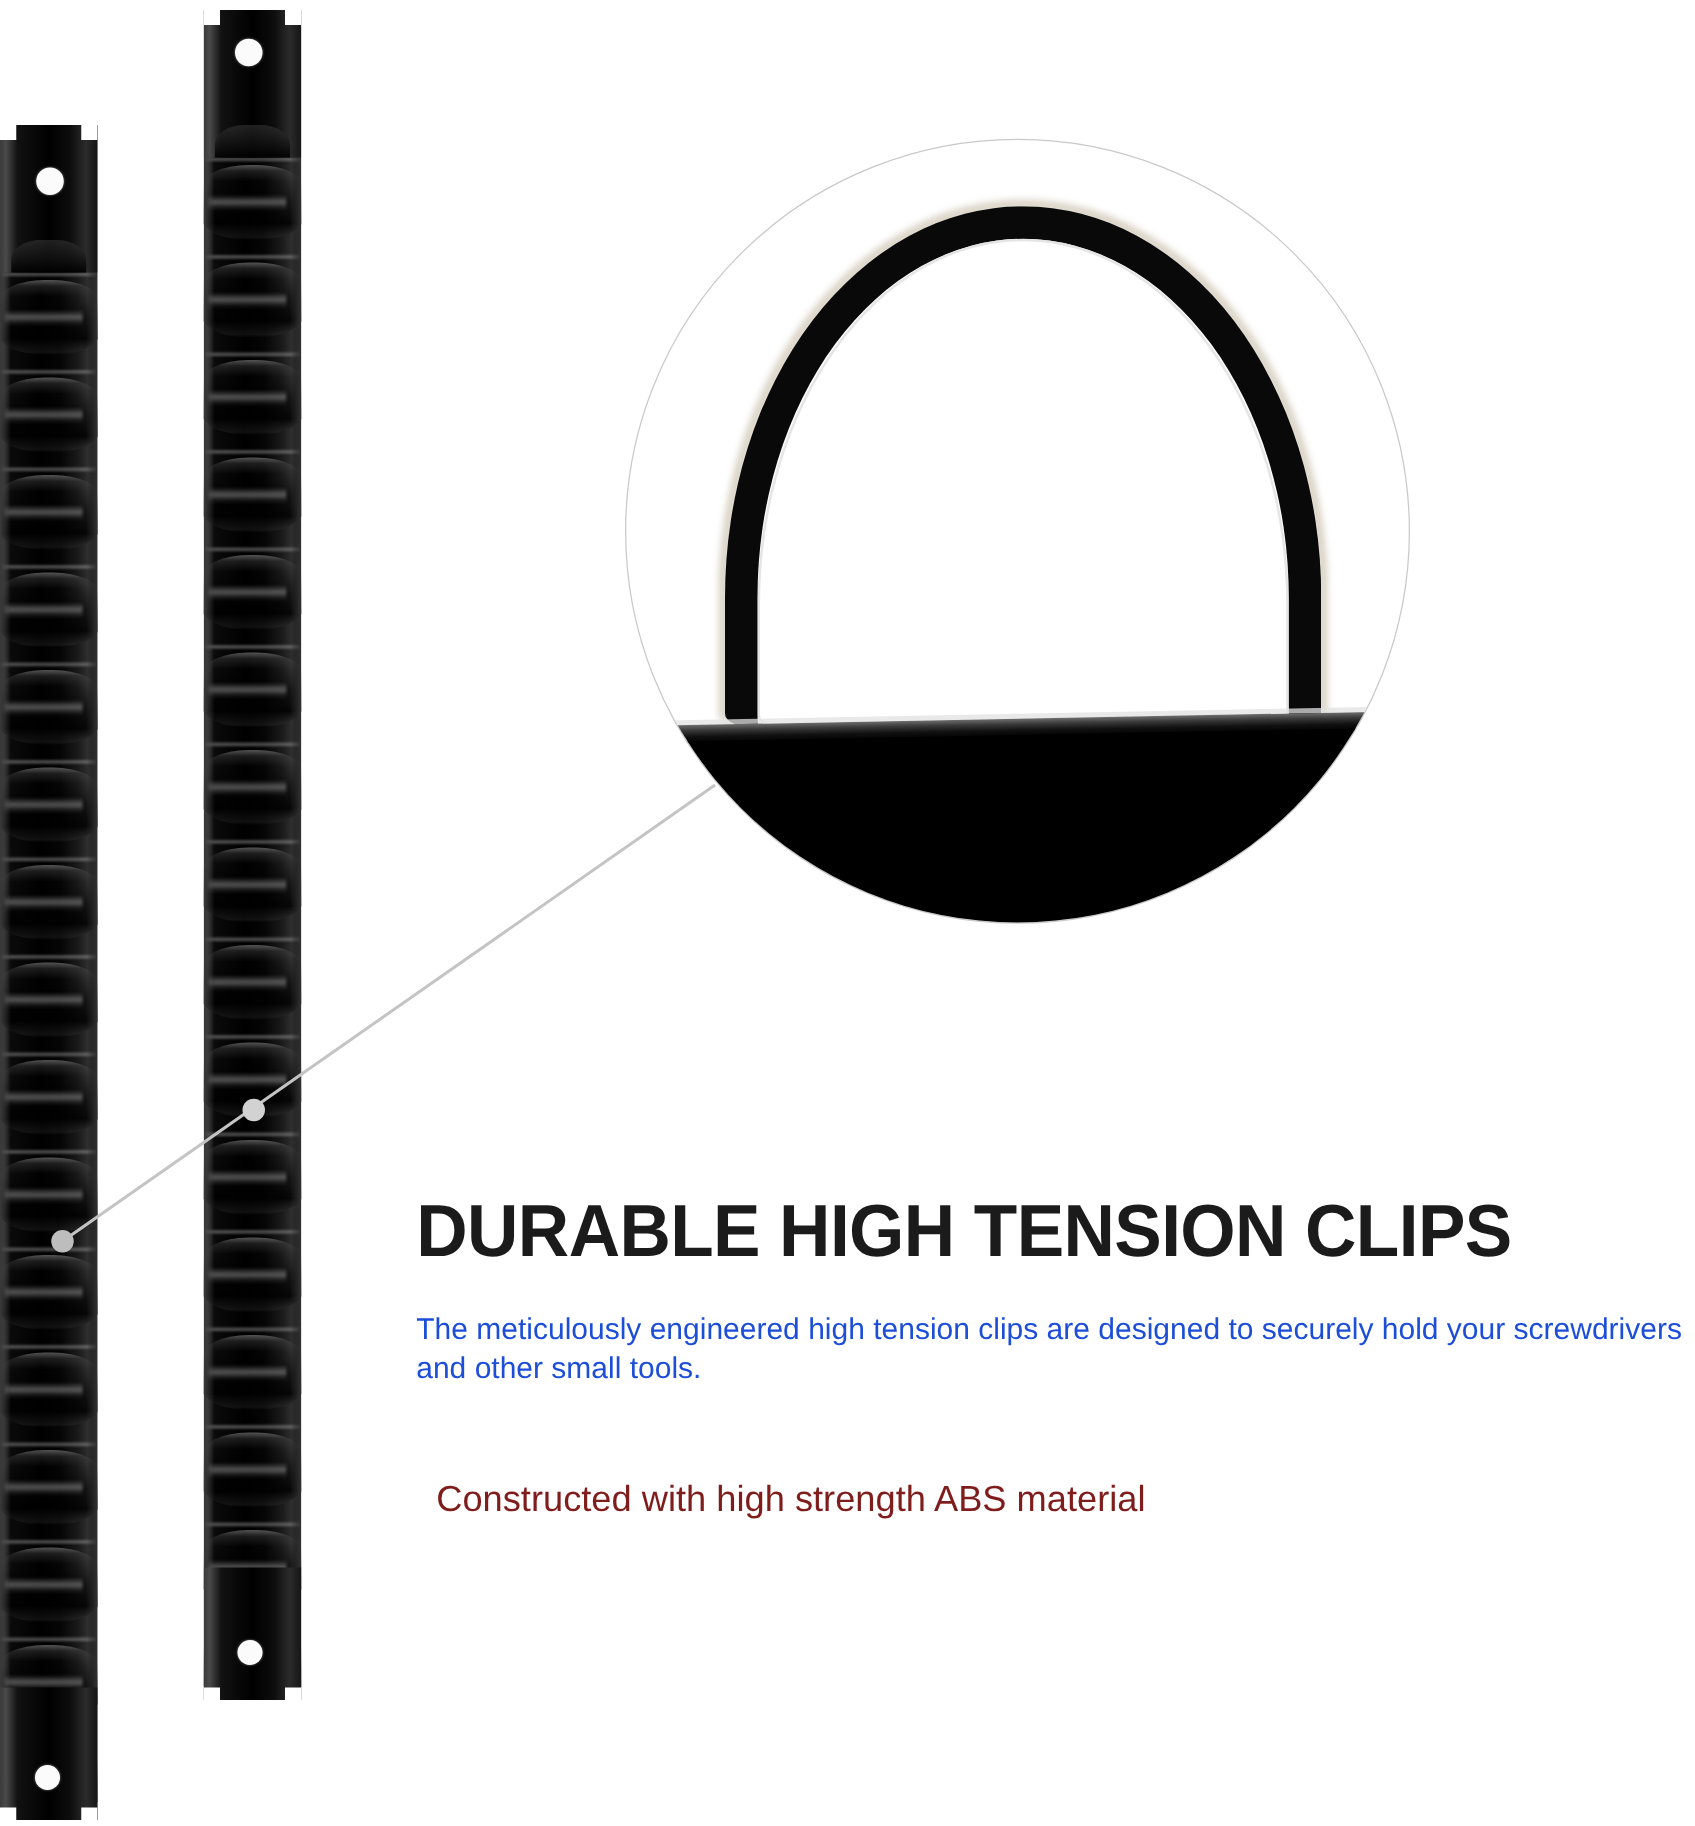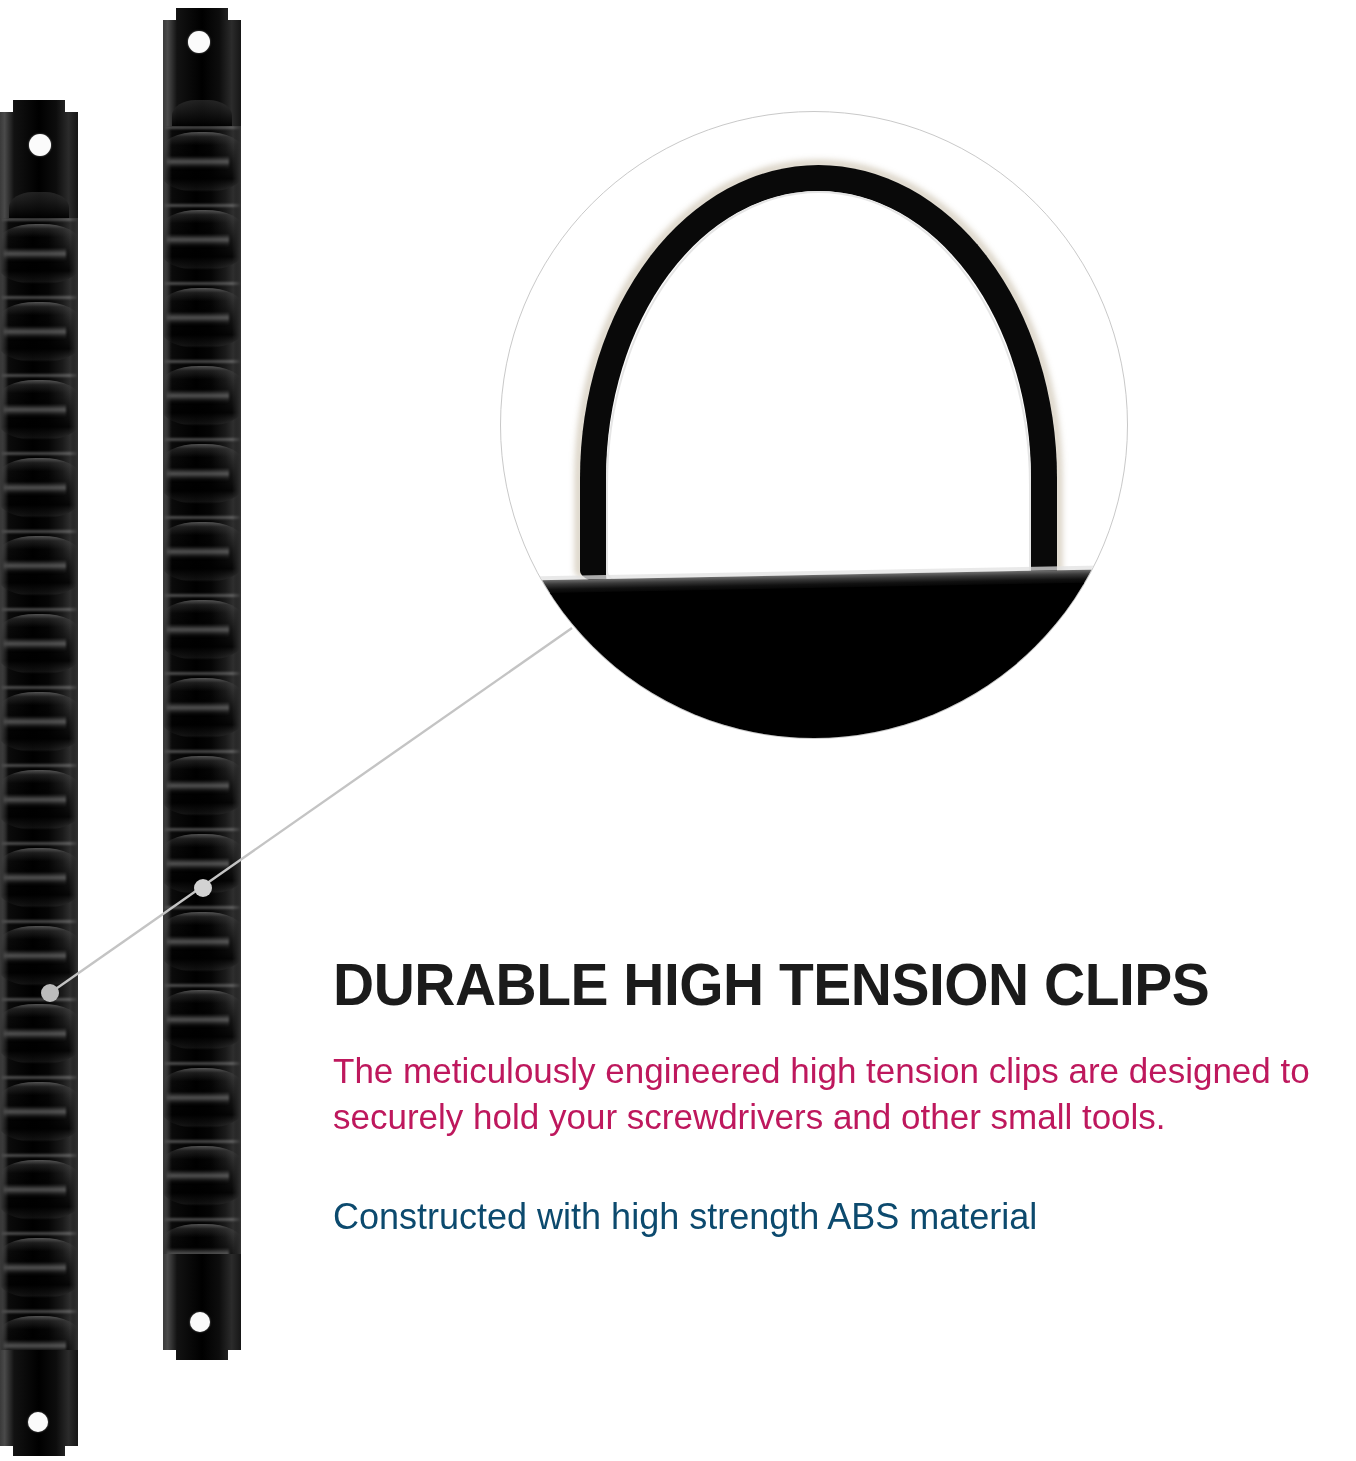--- a/index.html
+++ b/index.html
@@ -220,32 +220,32 @@
     font-size: 59px;
     line-height: 1.02;
     letter-spacing: -0.5px;
     color: #1b1b1b;
     margin: 0;
     white-space: nowrap;
     transform: scaleX(0.965);
     transform-origin: left center;
   }
   #paragraph {
-    font-size: 35px;
+    font-size: 24px;
     line-height: 1.30;
-    color: #be185d;
+    color: #1d4ed8;
     margin: 0;
     padding-top: 33px;
     max-width: 1020px;
   }
   #closing {
-    font-size: 36px;
+    font-size: 29px;
     line-height: 1.30;
-    color: #0c4a6e;
-    margin: 0;
+    color: #7f1d1d;
+    margin: 16px;
     padding-top: 55px;
   }
 </style>
 </head>
 <body>
 
 <div id="stage">
 
   <div class="rail" id="rail-left" style="left: 0px; top: 100px; width: 78px; height: 1356px;">
     <div class="rail-body"></div>

